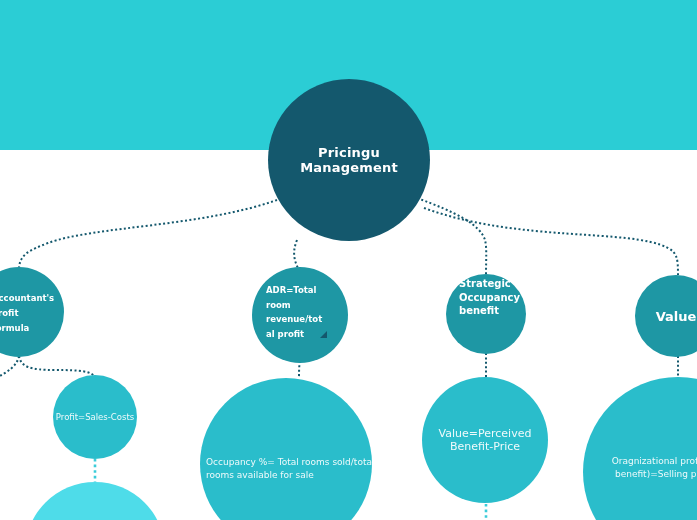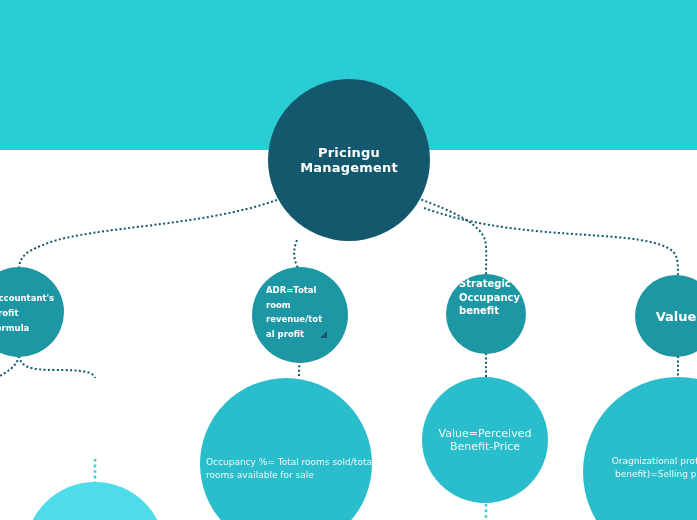--- a/index.html
+++ b/index.html
@@ -81,20 +81,23 @@
   <div class="txt-abs strat-text l2-label">
     <div class="ln">Strategic</div>
     <div class="ln">Occupancy</div>
     <div class="ln">benefit</div>
   </div>
 
   <div class="node l2" style="left:635px;top:275px;width:82px;height:82px;">
     <div class="value-label">Value</div>
   </div>
 
+  <div class="node l3" style="left:53px;top:375px;width:84px;height:84px;">
+    <div class="l3-label">Profit=Sales-Costs</div>
+  </div>
 
   <div class="node l3" style="left:200px;top:378px;width:172px;height:172px;"></div>
   <div class="txt-abs occ-text">
     <div class="ln">Occupancy %= Total rooms sold/total</div>
     <div class="ln">rooms available for sale</div>
   </div>
 
   <div class="node l3" style="left:422px;top:377px;width:126px;height:126px;">
     <div class="l3-label" style="font-size:11px;">Value=Perceived Benefit-Price</div>
   </div>

